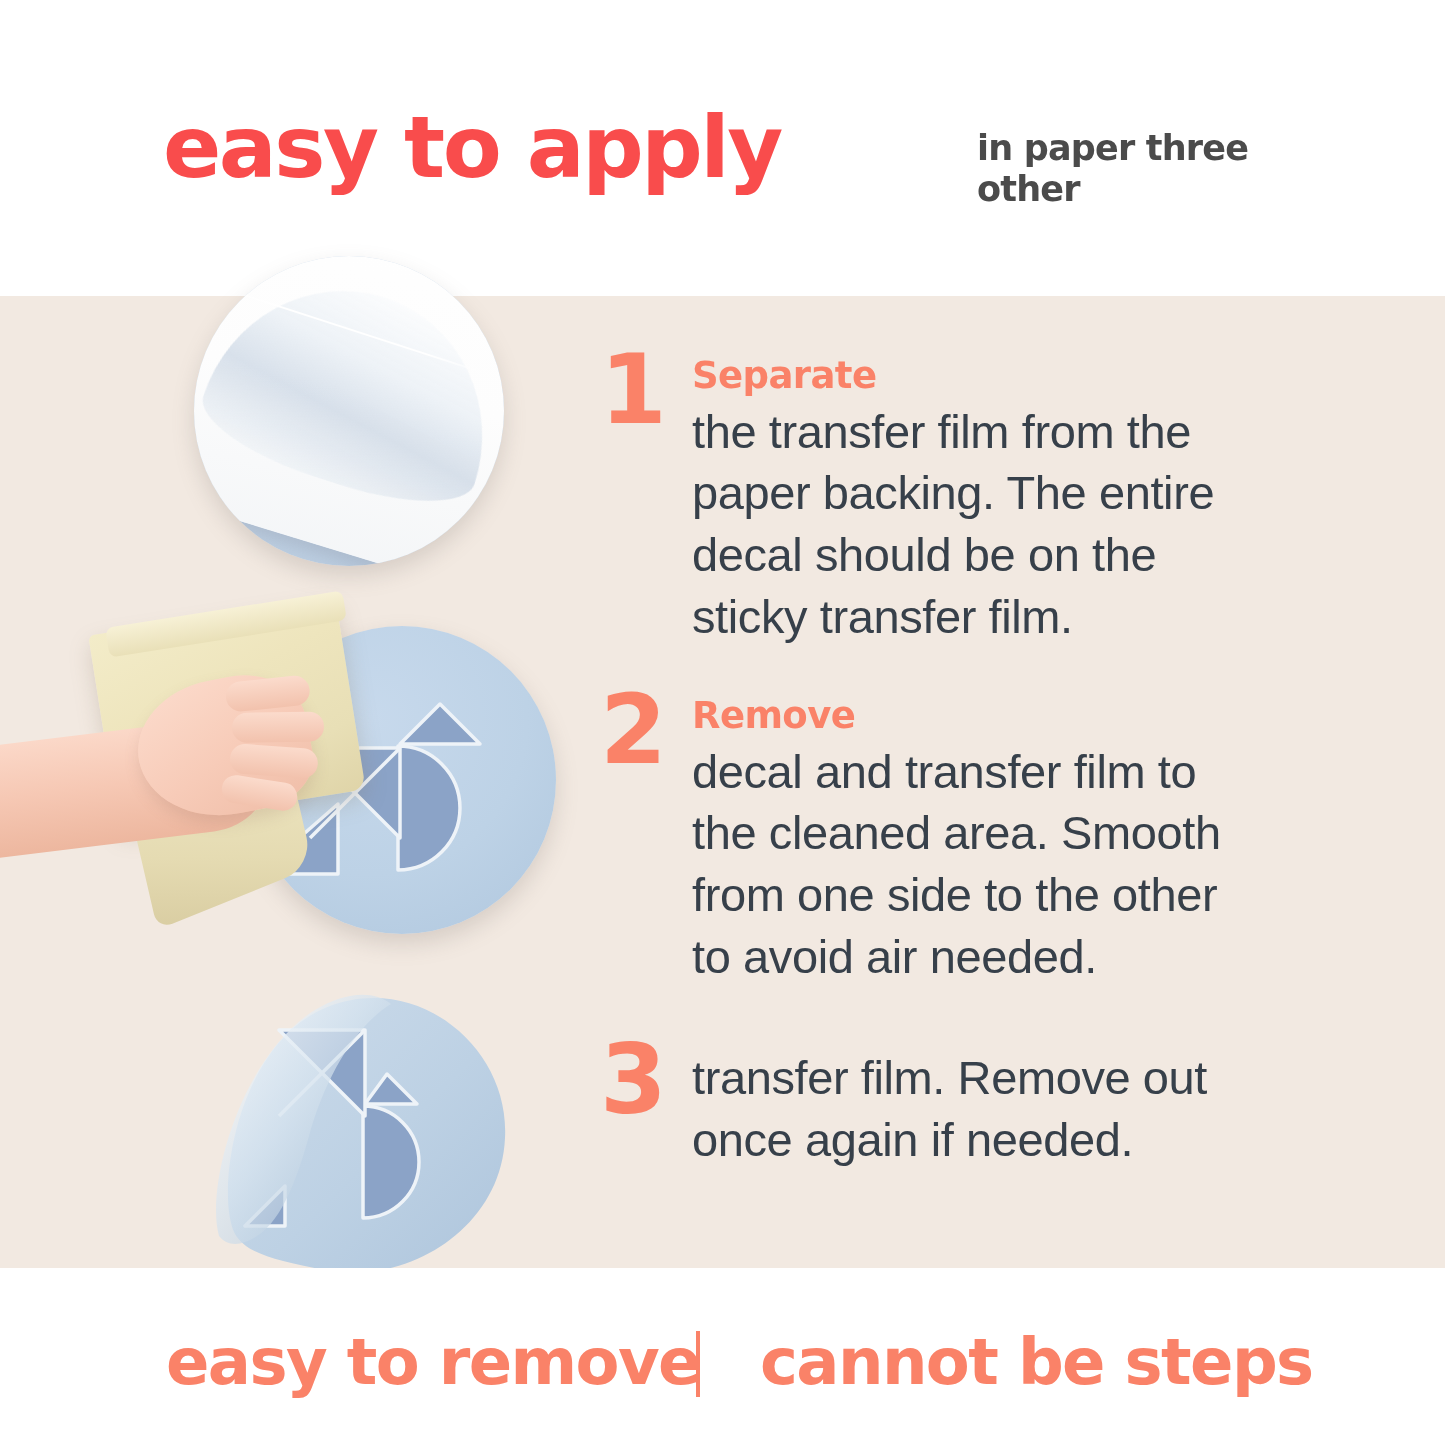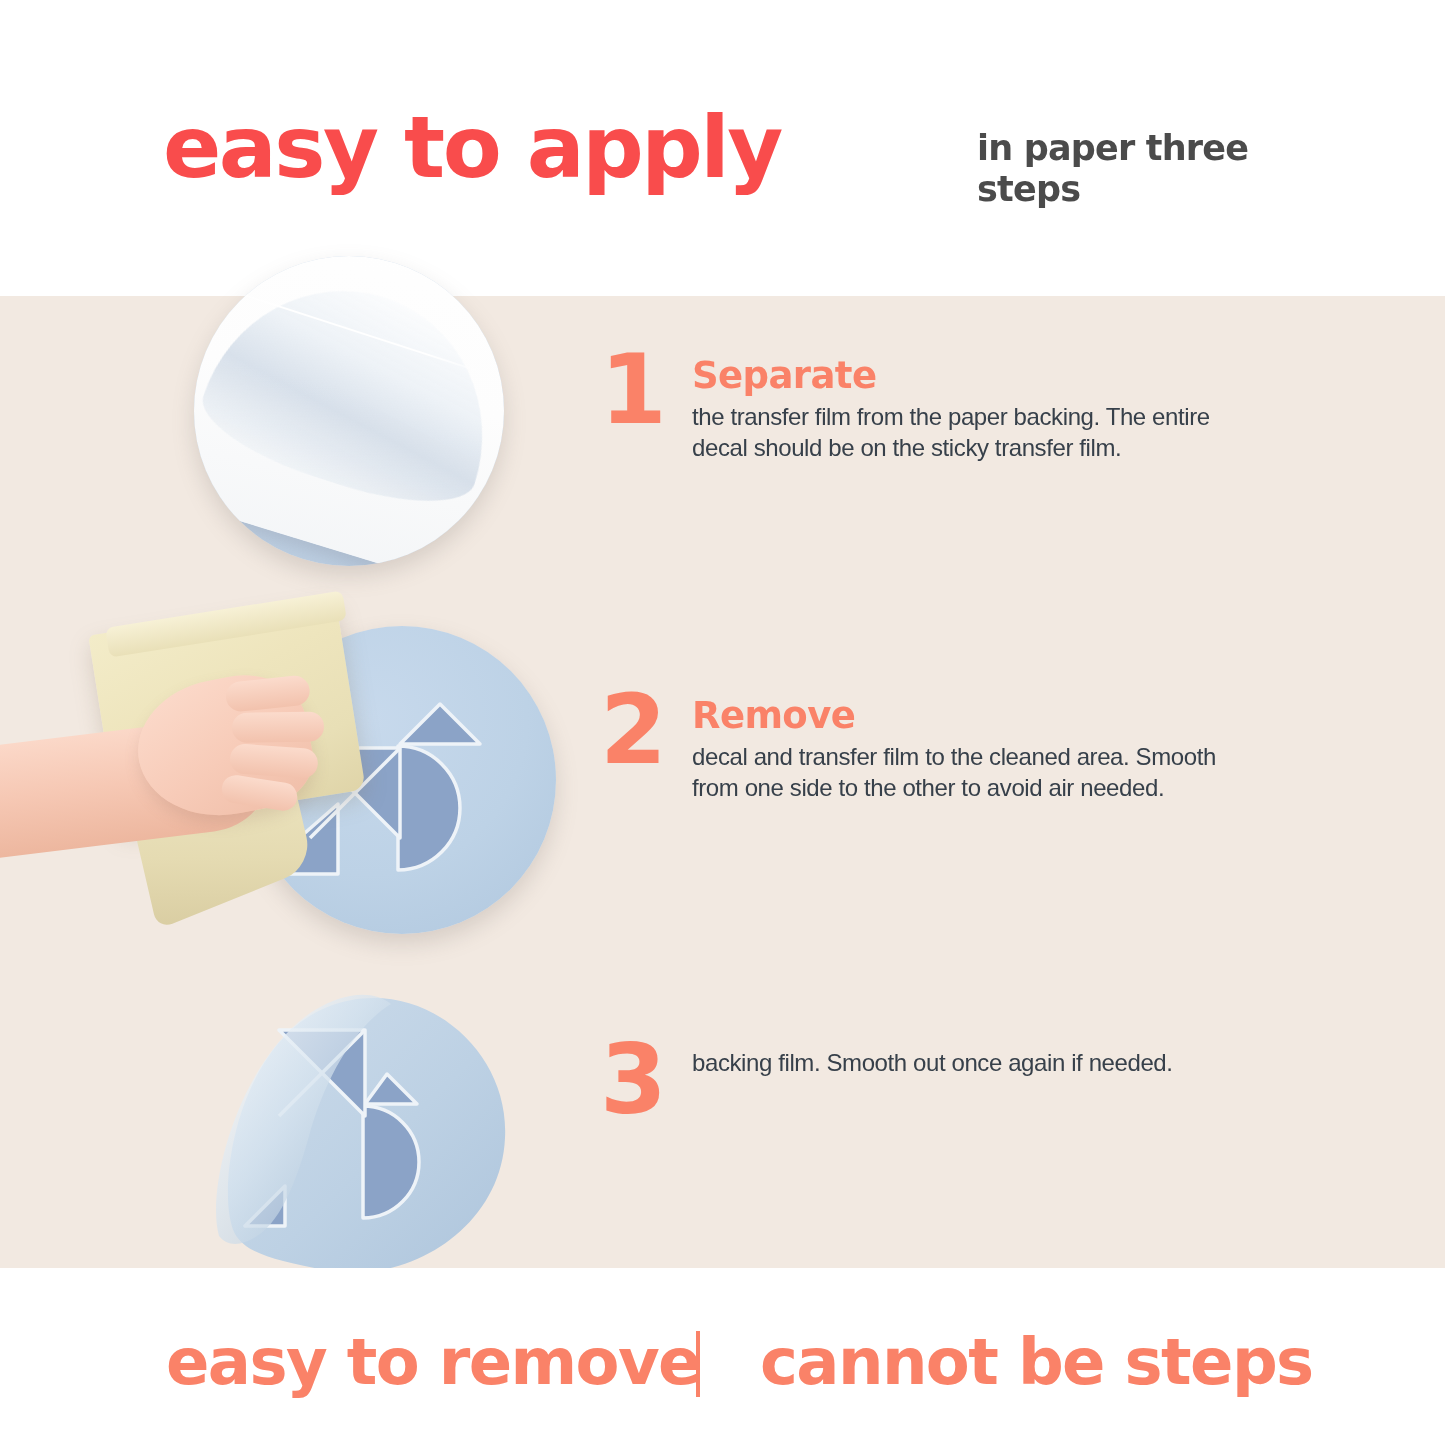--- a/index.html
+++ b/index.html
@@ -97,21 +97,21 @@
     font-weight: 700;
     font-size: 37px;
     color: #fa8268;
     line-height: 1.05;
     letter-spacing: -0.6px;
     margin-bottom: 5px;
   }
   .step-text {
     font-family: "Liberation Sans", sans-serif;
     font-weight: 400;
-    font-size: 24px;
+    font-size: 47px;
     color: #37404a;
     line-height: 1.31;
     letter-spacing: -0.4px;
     max-width: 530px;
   }
 
   
   .footer {
     position: absolute;
     left: 0;
@@ -285,21 +285,21 @@
 <body>
 
 <div class="page">
 
   <div class="band"></div>
 
   <div class="header">
     <div class="title-main">easy to apply</div>
     <div class="title-sub">
       <div>in paper three</div>
-      <div>steps</div>
+      <div>other</div>
     </div>
   </div>
 
   <div class="art art-1">
     <div class="decal-circle">
       <svg class="bird" viewBox="0 0 310 310">
         <g stroke="#eef3f8" stroke-width="3" stroke-linejoin="round">
           <polygon points="118,92 196,92 196,170" fill="#8ba3c7"></polygon>
           <polygon points="196,92 246,92 221,117" fill="#8ba3c7" opacity="0"></polygon>
           <polygon points="172,118 246,118 209,82" fill="#8ba3c7"></polygon>
@@ -396,21 +396,21 @@
       <div class="step-num">2</div>
       <div class="step-body">
         <div class="step-title">Remove</div>
         <div class="step-text">decal and transfer film to the cleaned area. Smooth from one side to the other to avoid air needed.</div>
       </div>
     </div>
 
     <div class="step step-3">
       <div class="step-num">3</div>
       <div class="step-body">
-        <div class="step-text">backing film. Smooth out once again if needed.</div>
+        <div class="step-text">transfer film. Remove out once again if needed.</div>
       </div>
     </div>
 
   </div>
 
   <div class="footer"></div>
   <div class="footer-text footer-left">easy to remove</div>
   <div class="footer-divider"></div>
   <div class="footer-text footer-right">cannot be steps</div>
 

